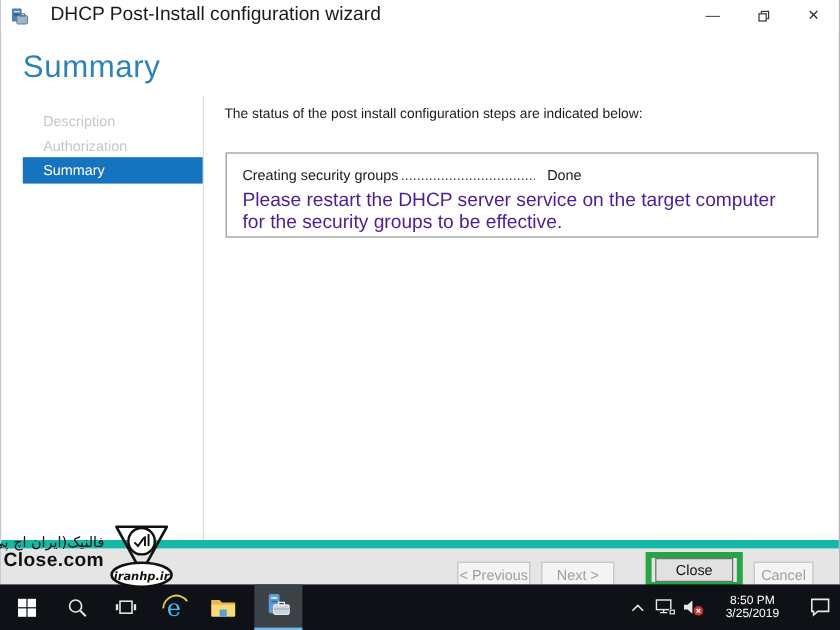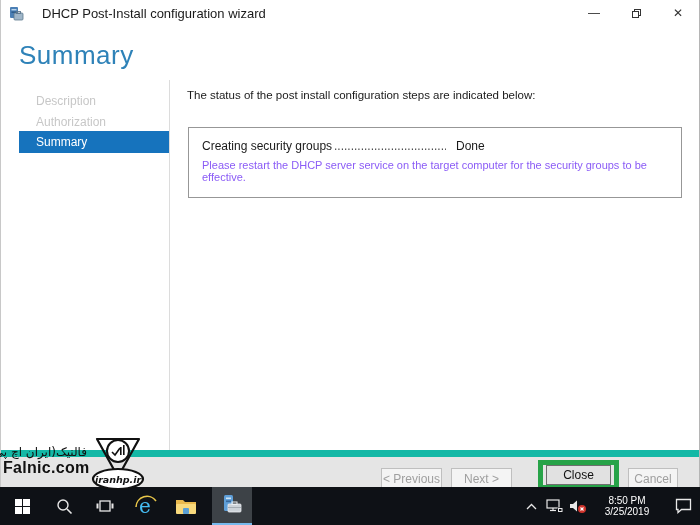--- a/index.html
+++ b/index.html
@@ -6,21 +6,21 @@
   html,body { width: 700px; height: 525px; }
   body { font-family: "Liberation Sans", sans-serif; background: #fff; overflow: hidden; }
   .screen { position: relative; width: 700px; height: 525px; background: #fff; }
 
   
   .window { position: absolute; left: 0; top: 0; width: 700px; height: 487px;
             background: #fff; border-left: 1px solid #c8c8c8; border-right: 1px solid #b5b5b5; }
   .titlebar { position: absolute; left: 0; top: 0; width: 100%; height: 26px; background: #fff;
               display: flex; align-items: center; }
   .app-icon { width: 15px; height: 15px; margin: 0 6px 0 8px; display: inline-block; }
-  .title-text { font-size: 13px; color: #1a1a1a; padding-left: 12px; }
+  .title-text { font-size: 16px; color: #1a1a1a; padding-left: 12px; }
   .win-controls { position: absolute; right: 0; top: 0; height: 26px; display: flex; }
   .win-btn { width: 42px; height: 26px; background: transparent; border: none; font-size: 12px;
              color: #333; display: flex; align-items: center; justify-content: center; cursor: default; }
   .restore-glyph { position: relative; width: 9px; height: 9px; }
   .restore-glyph .r1 { position: absolute; right: 0; top: 0; width: 7px; height: 7px; border: 1px solid #333; background:#fff; }
   .restore-glyph .r2 { position: absolute; left: 0; bottom: 0; width: 7px; height: 7px; border: 1px solid #333; background: #fff; }
 
   .heading { position: absolute; left: 18px; top: 40px; font-size: 26px; font-weight: 300;
              letter-spacing: 0.5px; color: #2E82B8; }
 
@@ -34,21 +34,21 @@
   .vdivider { position: absolute; left: 168px; top: 80px; width: 1px; height: 370px; background: #dcdcdc; }
 
   
   .instruction { position: absolute; left: 186px; top: 89px; font-size: 11.5px; color: #1a1a1a; }
   .status-box { position: absolute; left: 187px; top: 127px; width: 494px; height: 71px;
                 border: 1px solid #979797; background: #fff; padding: 11px 12px 0 13px; }
   .status-row { display: flex; align-items: baseline; font-size: 12px; color: #1a1a1a; }
   .status-task { width: 132px; flex: none; }
   .status-dots { width: 112px; flex: none; overflow: hidden; white-space: nowrap; color: #4a4a4a; }
   .status-result { margin-left: 10px; }
-  .status-note { margin-top: 6px; font-size: 11px; color: #8b5cf6; }
+  .status-note { margin-top: 6px; font-size: 16px; color: #4c1d95; }
 
   
   .footer { position: absolute; left: 0; top: 450px; width: 100%; height: 37px;
             background: #e5e5e5; border-top: 7px solid #14b8a6; }
   .wiz-btn { position: absolute; top: 11px; height: 21px; font-size: 12px;
              background: #f4f4f4; border: 1px solid #bfbfbf; color: #9f9f9f; cursor: default; }
   .btn-previous { left: 380px; width: 61px; }
   .btn-next { left: 450px; width: 61px; }
   .btn-cancel { left: 627px; width: 50px; }
   .close-highlight { position: absolute; left: 537px; top: 3px; width: 81px; height: 30px;
@@ -132,21 +132,21 @@
       <button class="wiz-btn btn-next">Next &gt;</button>
       <div class="close-highlight">
         <button class="wiz-btn btn-close">Close</button>
       </div>
       <button class="wiz-btn btn-cancel">Cancel</button>
     </div>
 
     <div class="watermark">
       <div class="wm-text">
         <div class="wm-fa">فالنیک(ایران اچ پی)</div>
-        <div class="wm-en">Falnic.com</div>
+        <div class="wm-en">Close.com</div>
       </div>
       <span class="wm-stamp">
         <svg width="54" height="60" viewBox="0 0 54 60">
           <polygon points="6,8 48,8 27,46" fill="none" stroke="#111" stroke-width="2.2" stroke-linejoin="round"></polygon>
           <circle cx="27" cy="20" r="11" fill="#fff" stroke="#111" stroke-width="2"></circle>
           <path d="M21,21 l3,3 l5,-7" fill="none" stroke="#111" stroke-width="1.6"></path>
           <rect x="29" y="16" width="1.6" height="8" fill="#111"></rect>
           <rect x="32" y="14" width="1.6" height="10" fill="#111"></rect>
           <ellipse cx="27" cy="48" rx="25" ry="10" fill="#fff" stroke="#111" stroke-width="2.2"></ellipse>
           <text x="27" y="52" text-anchor="middle" font-family="DejaVu Sans, sans-serif" font-size="9.5" font-style="italic" font-weight="bold" fill="#111">iranhp.ir</text>

